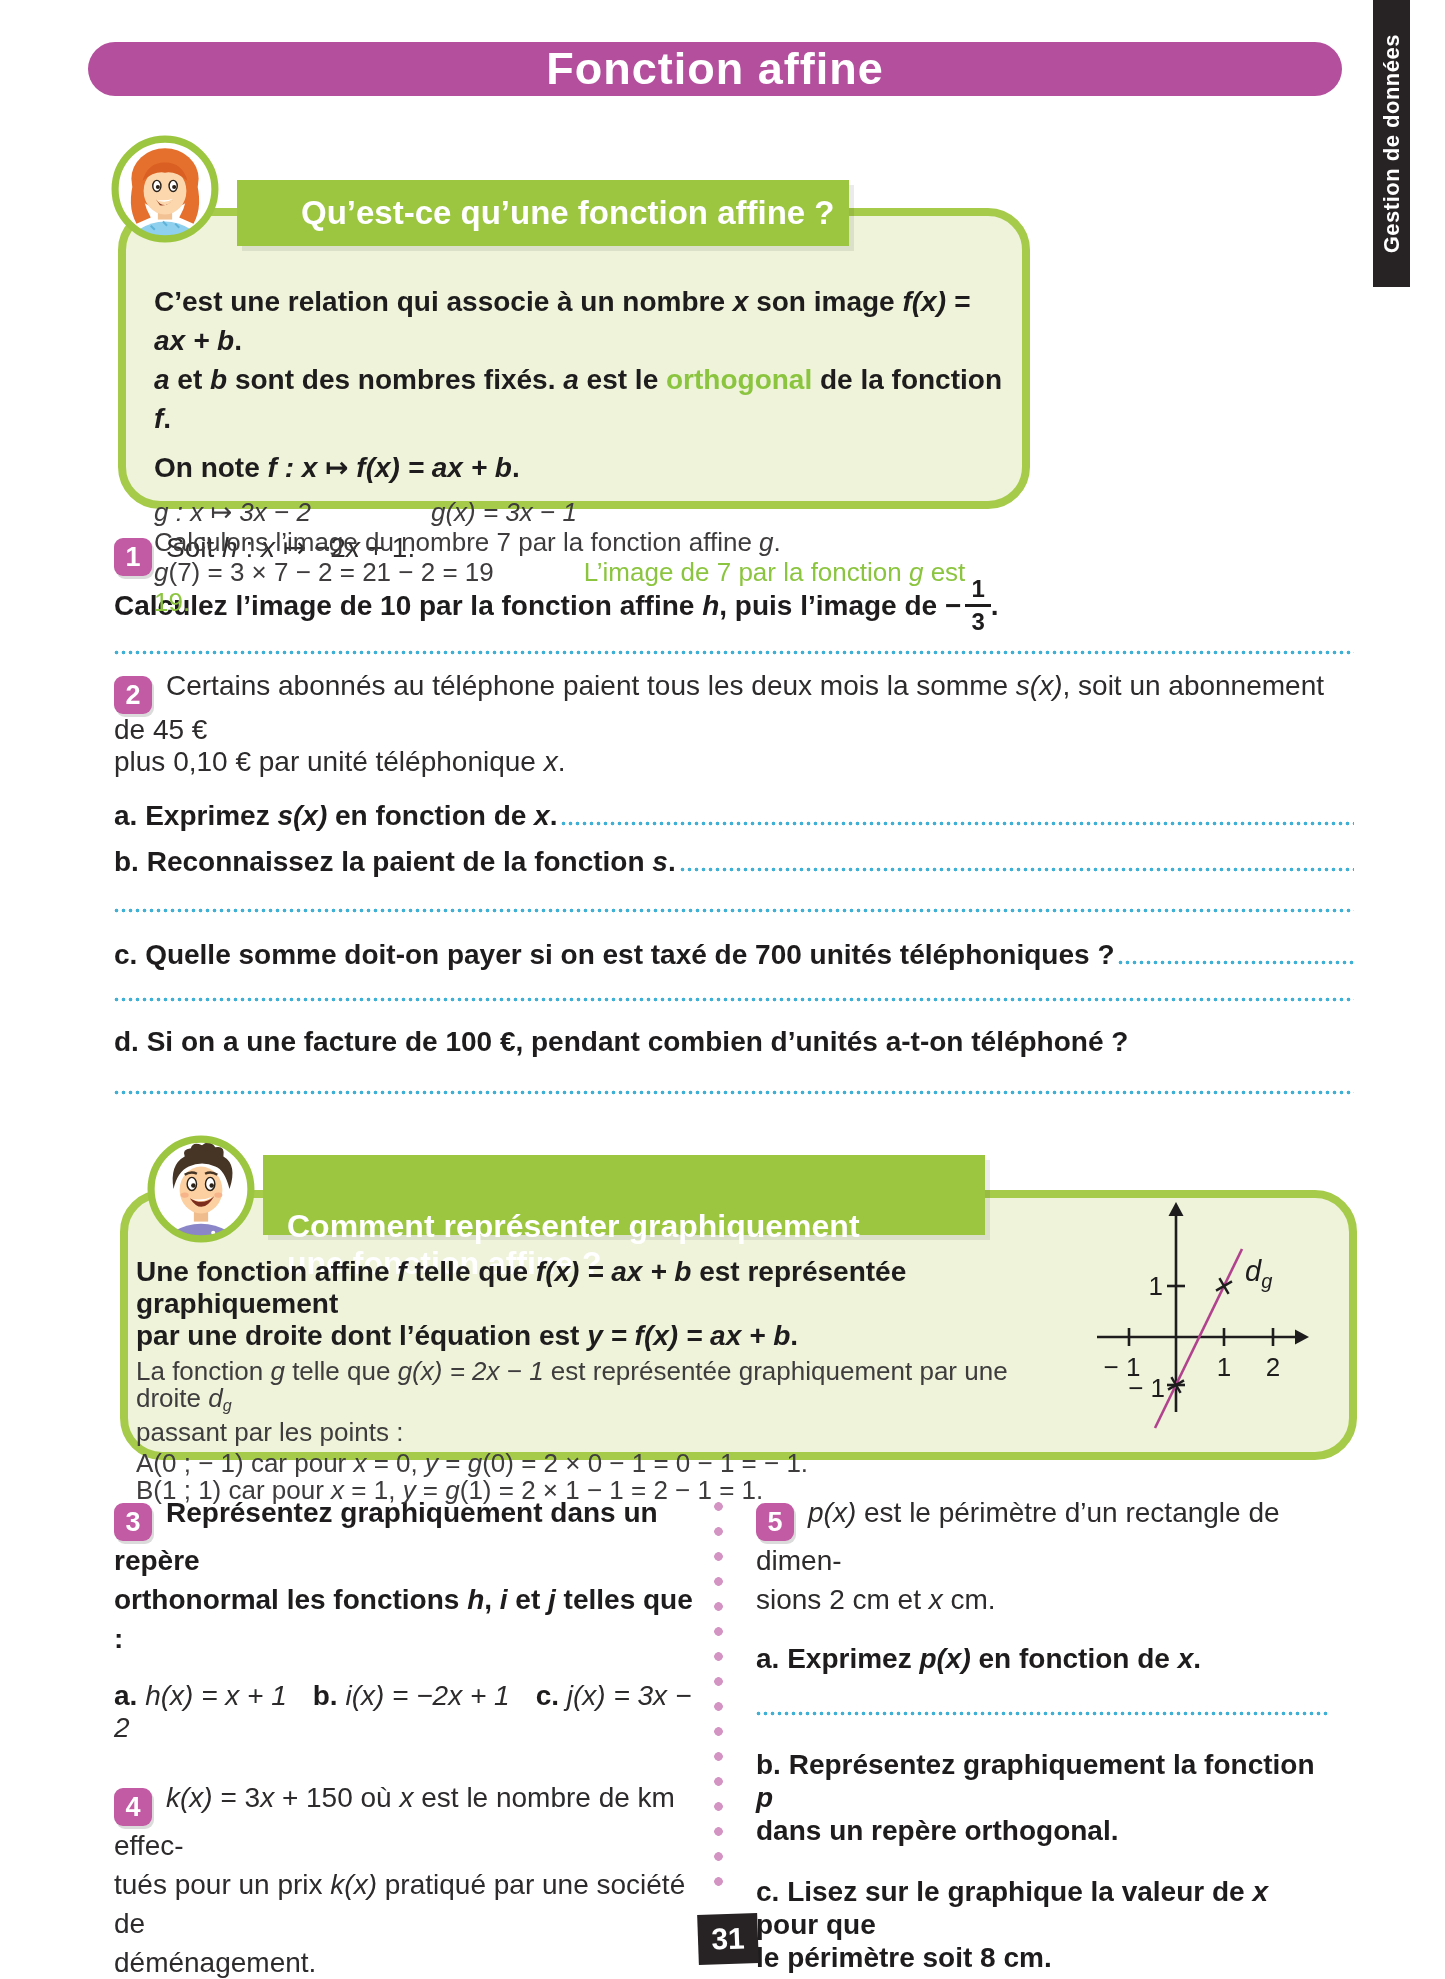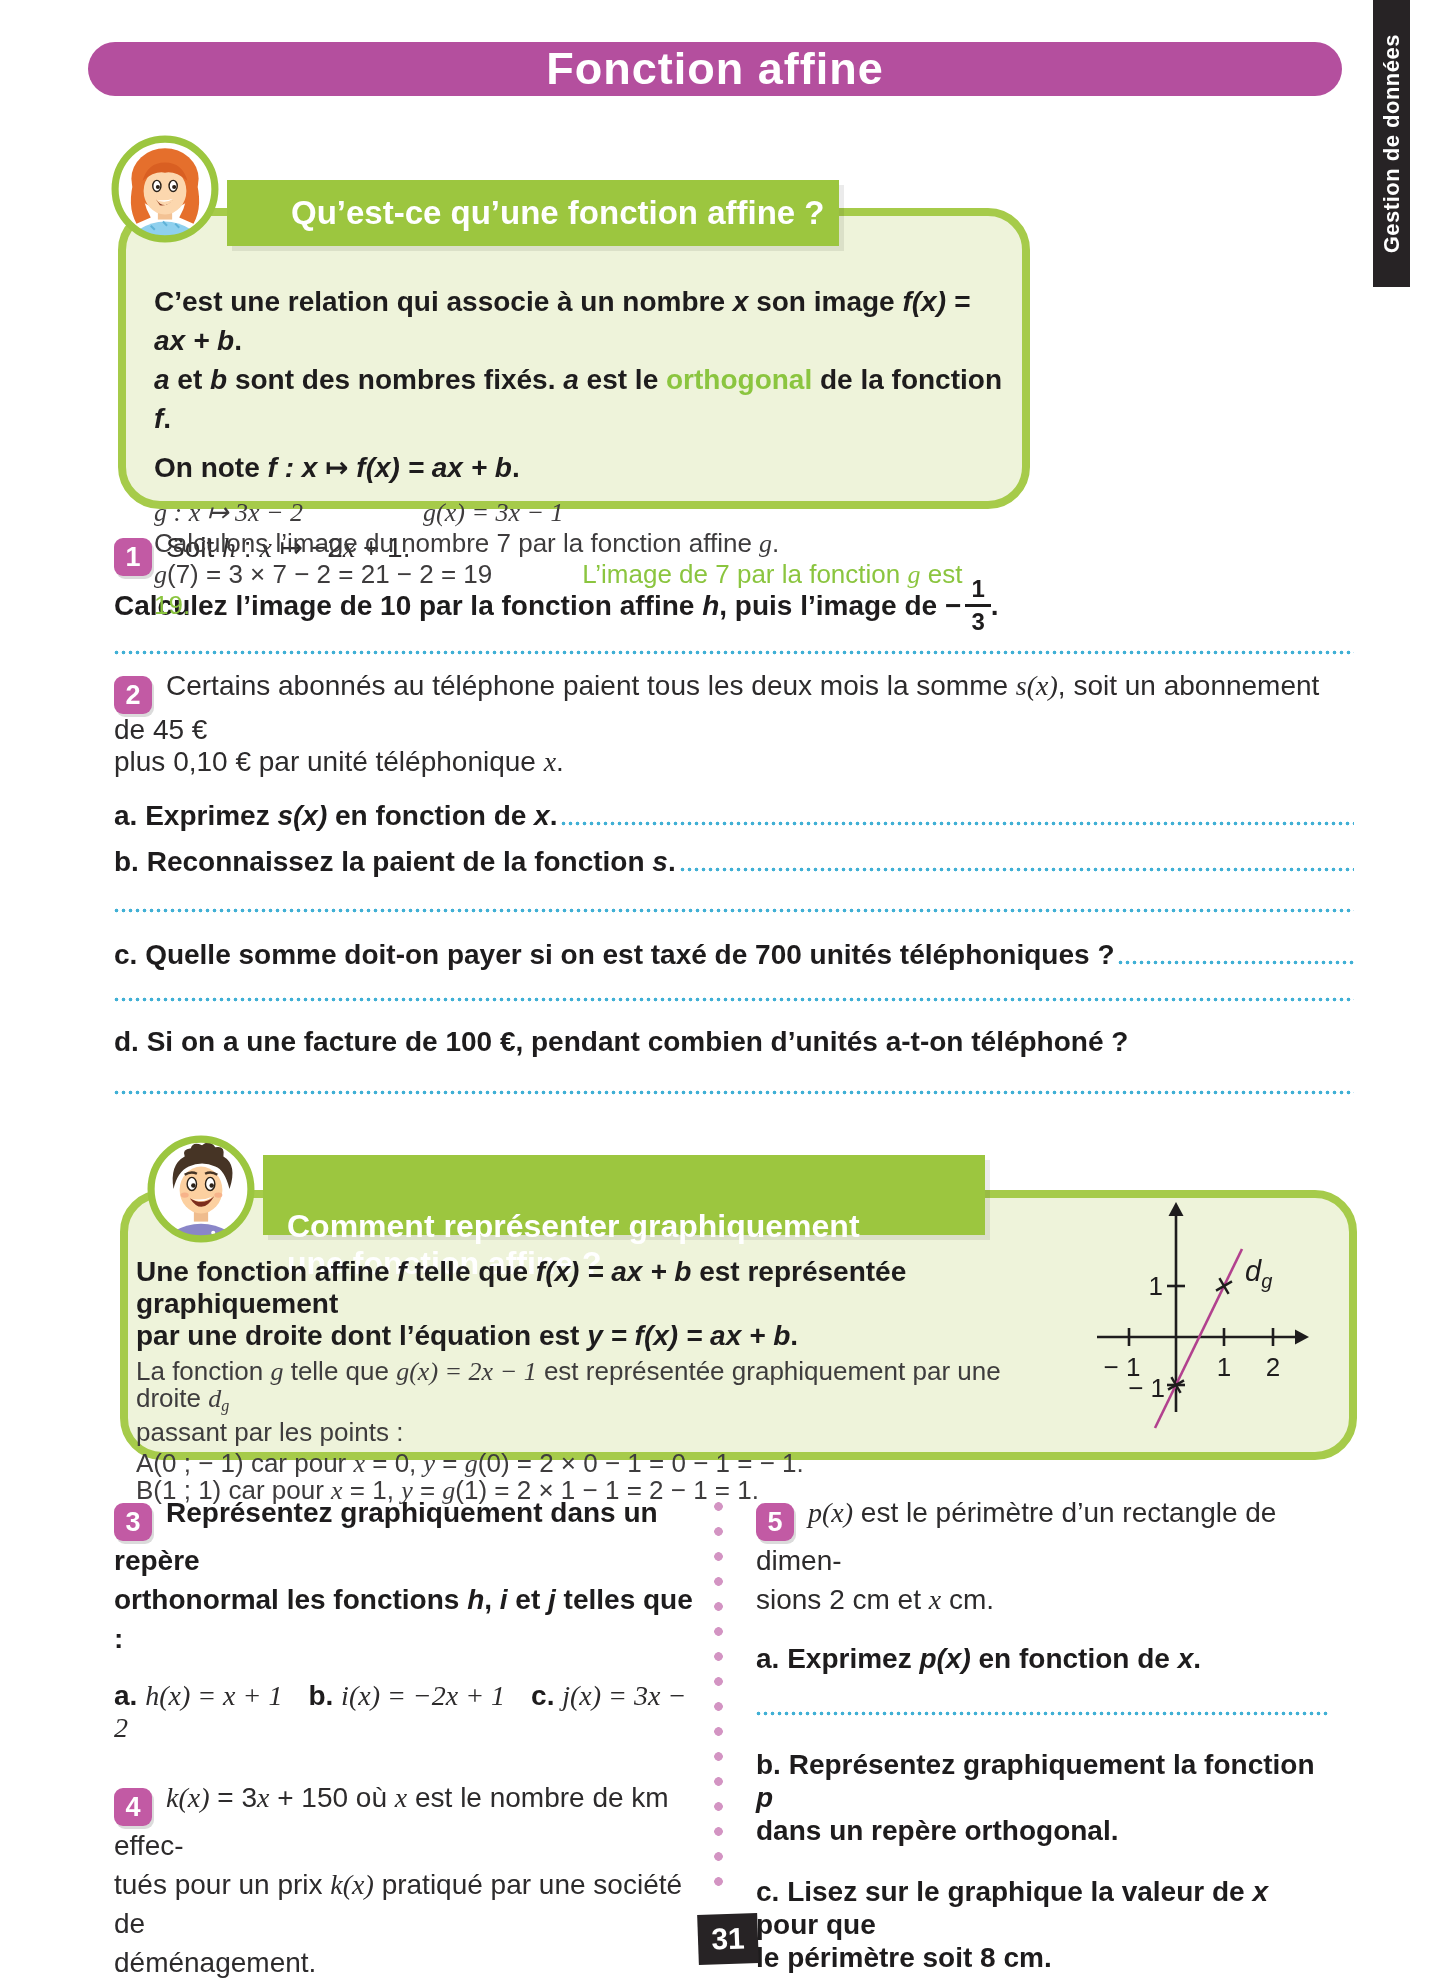--- a/index.html
+++ b/index.html
@@ -19,30 +19,30 @@
            z-index:5;display:flex;align-items:center;justify-content:center;}
   .sidetab span{writing-mode:vertical-rl;transform:rotate(180deg);color:#fff;font-weight:700;
                 font-size:22px;letter-spacing:.5px;white-space:nowrap;}
   
   .lessonbox{position:absolute;background:var(--box_fill);border:8px solid var(--border_green);
              border-radius:42px;box-sizing:border-box;}
   #lesson1{left:118px;top:208px;width:912px;height:301px;}
   #lesson2{left:120px;top:1190px;width:1237px;height:270px;}
   .strip{position:absolute;background:var(--strip_green);z-index:3;color:#fff;font-weight:700;
          box-shadow:5px 5px 0 rgba(0,0,0,0.08);}
-  #strip1{left:227px;top:180px;width:612px;height:66px;font-size:33px;line-height:66px;padding-left:64px;box-sizing:border-box;}
+  #strip1{left:237px;top:180px;width:612px;height:66px;font-size:33px;line-height:66px;padding-left:64px;box-sizing:border-box;}
   #strip2{left:263px;top:1155px;width:722px;height:80px;font-size:32px;line-height:37px;
           padding:16px 0 0 24px;box-sizing:border-box;white-space:pre-line;}
   .avatar{position:absolute;z-index:4;}
   #avatar1{left:110px;top:134px;width:110px;height:110px;}
   #avatar2{left:146px;top:1134px;width:110px;height:110px;}
   
   .rich{white-space:pre-line;}
   .b{font-weight:700;color:var(--ink_bold);}
-  .i{font-style:italic;font-family:Liberation Serif, serif;}
+  .i{font-style:italic;}
   .bi{font-weight:700;font-style:italic;color:var(--ink_bold);}
   .grn{color:var(--green_text);}
   .sub{font-size:0.62em;vertical-align:-0.25em;}
   .ml120{margin-left:120px;}
   .ml90{margin-left:90px;}
   .ml26{margin-left:26px;}
   .box1content{position:absolute;left:154px;top:282px;width:850px;z-index:4;}
   .box1content .lead{font-size:28px;line-height:39px;}
   .box1content .ex{font-size:26px;line-height:30px;color:#3e3c3d;}
   .mt10{margin-top:10px;} .mt6{margin-top:6px;}

